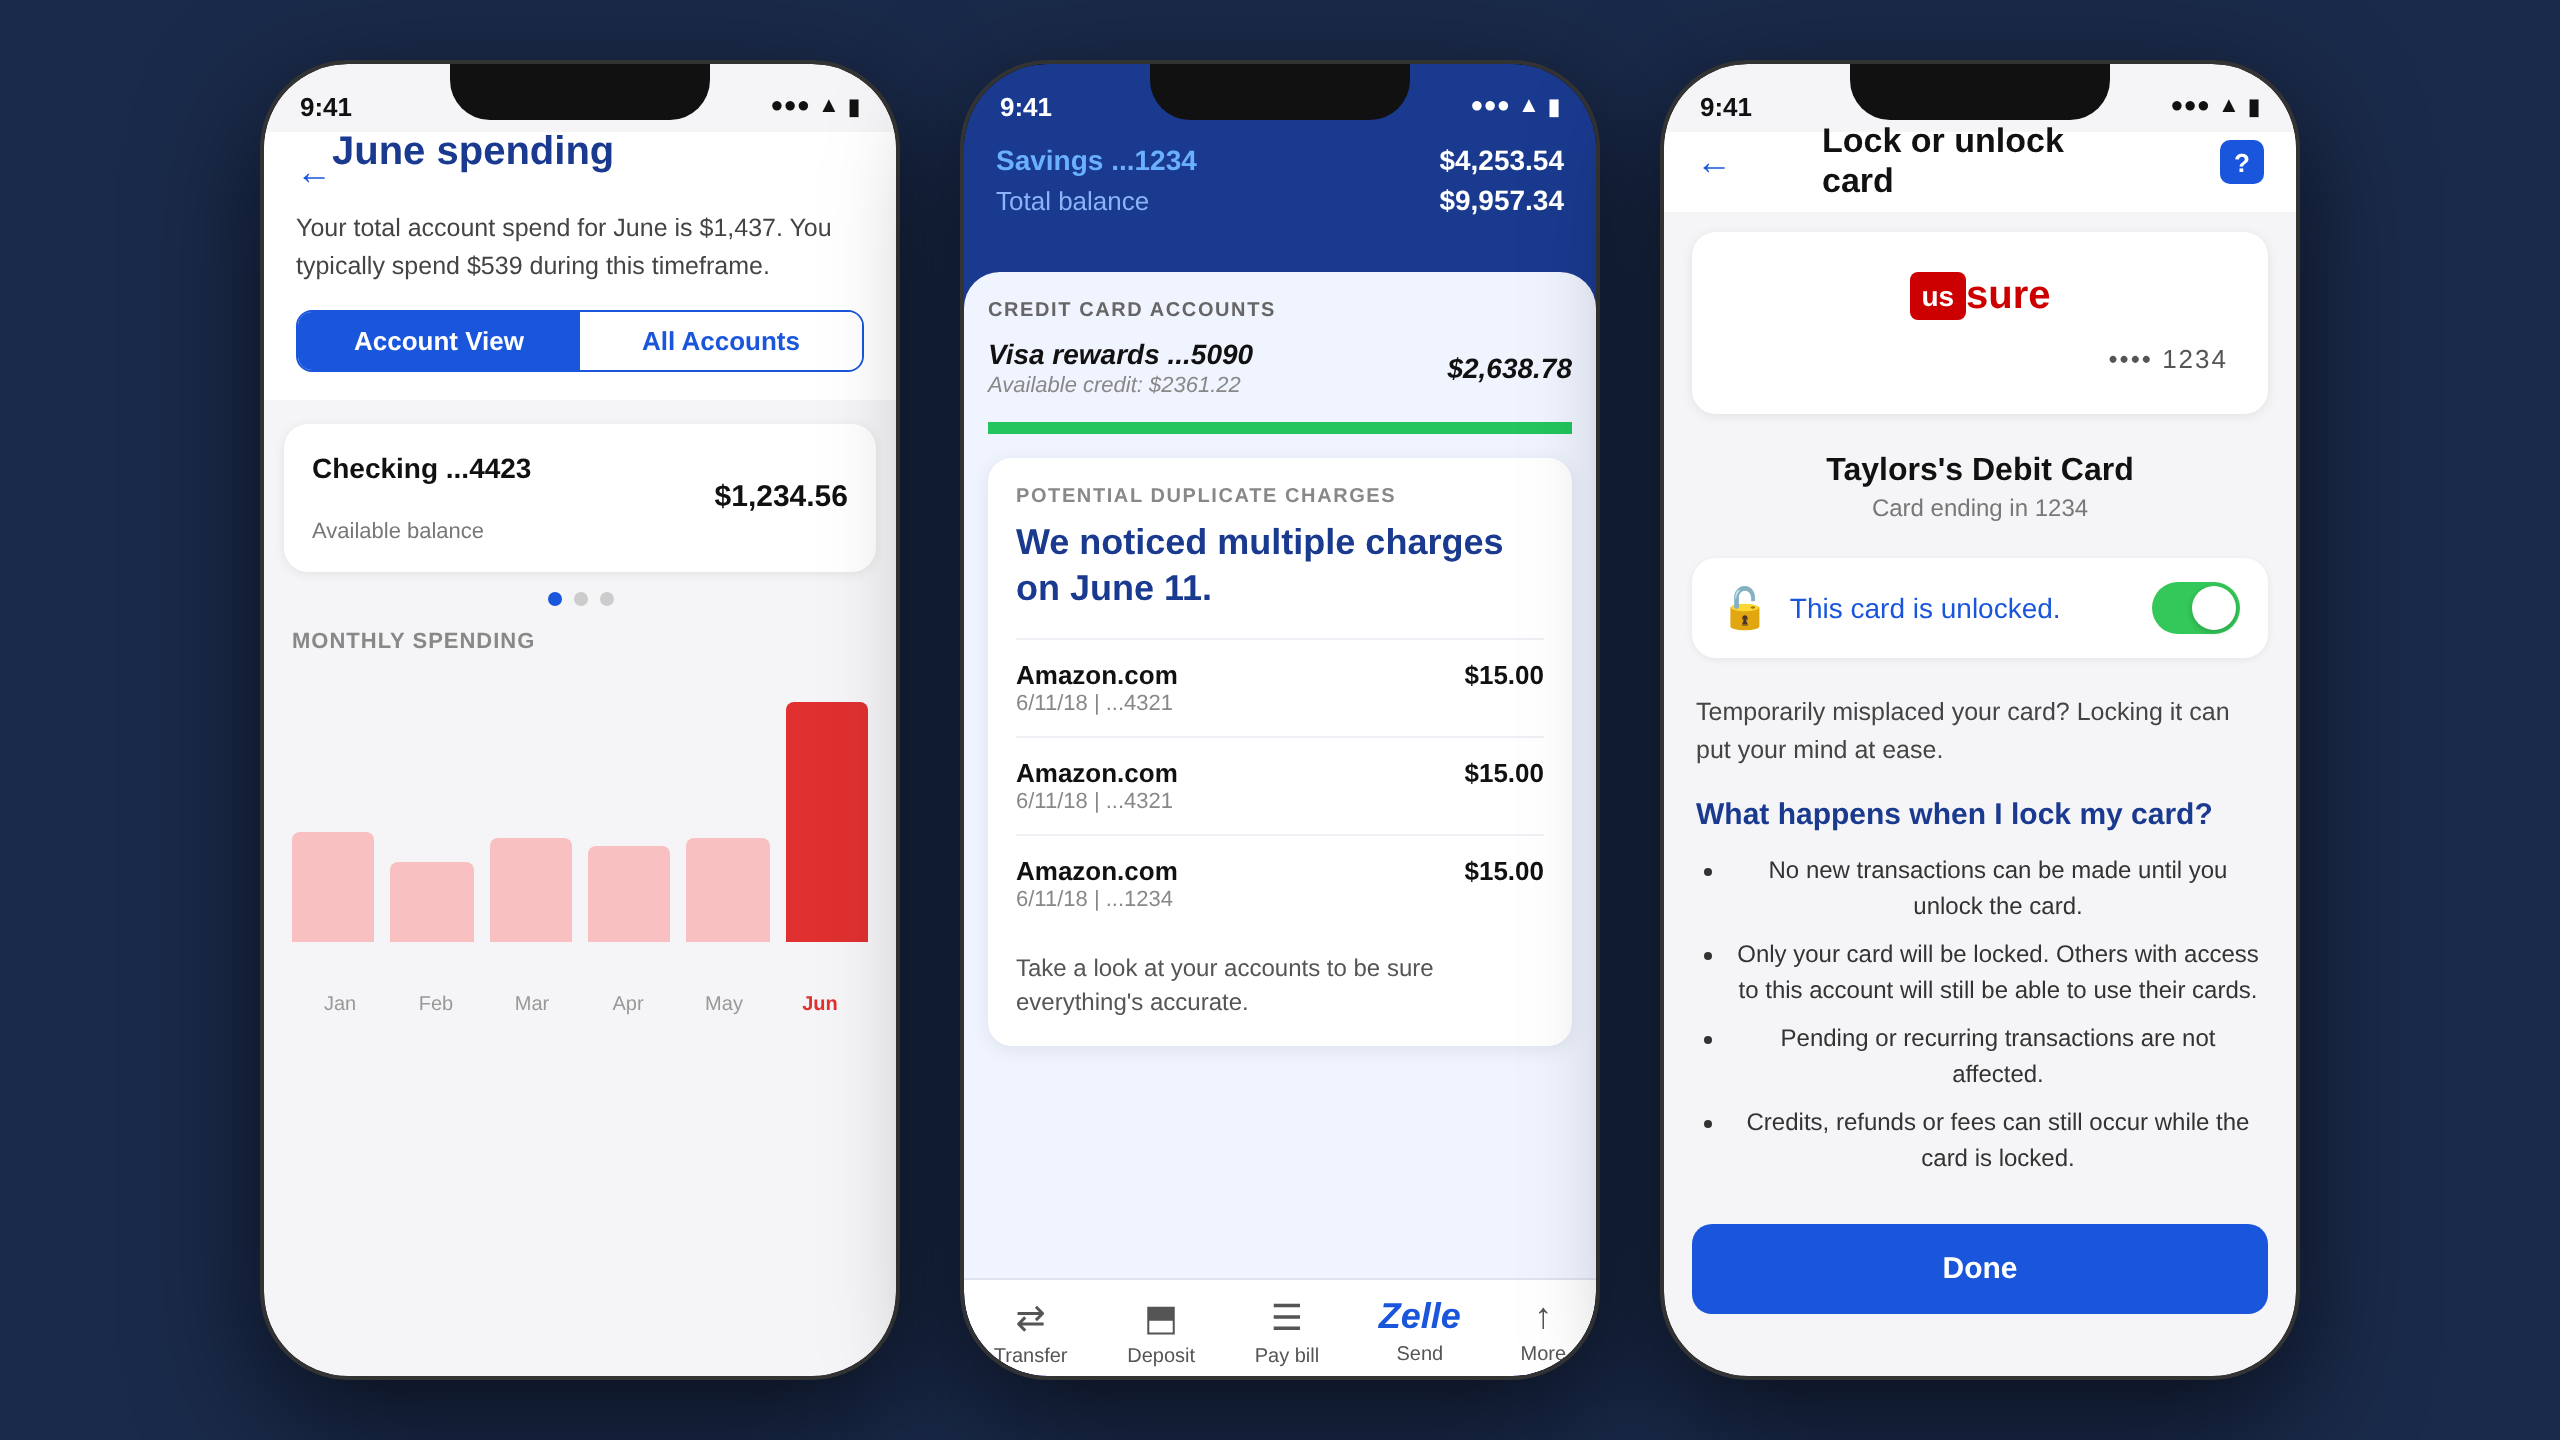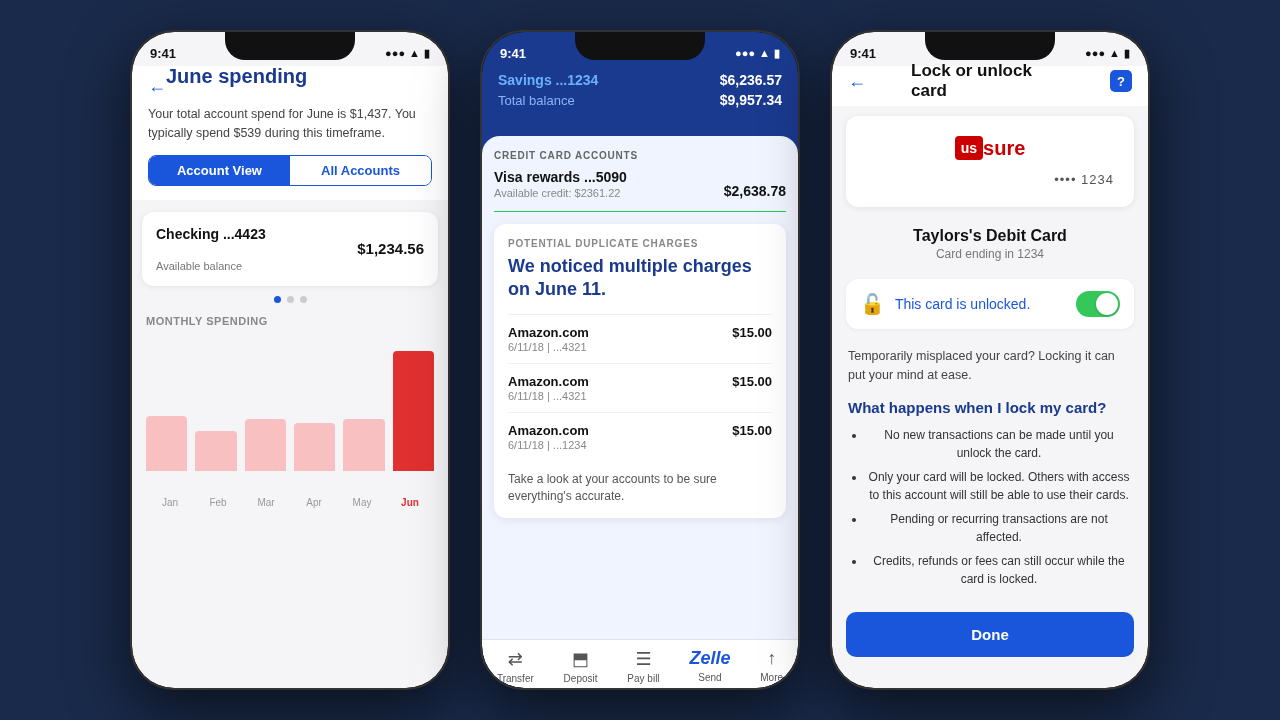--- a/index.html
+++ b/index.html
@@ -196,24 +196,25 @@
     .phone2-section-title {
       font-size: 10px;
       color: #666;
       font-weight: 700;
       letter-spacing: 0.8px;
       margin-bottom: 8px;
     }
     .phone2-credit-row {
       display: flex;
       justify-content: space-between;
-      align-items: flex-end;
+      align-items: center;
       padding-bottom: 12px;
       margin-bottom: 12px;
-      border-bottom: 1px solid #22c55e;
+      border-bottom: 6px solid #22c55e;
+      font-style: italic;
     }
     .phone2-credit-name { font-size: 14px; font-weight: 600; color: #111; }
     .phone2-credit-sub { font-size: 11px; color: #888; margin-top: 2px; }
     .phone2-credit-amount { font-size: 14px; font-weight: 700; color: #111; }
 
     .phone2-alert {
       background: white;
       border-radius: 12px;
       padding: 14px;
       box-shadow: 0 2px 10px rgba(0,0,0,0.08);
@@ -484,21 +485,21 @@
         <span class="time">9:41</span>
         <div class="status-icons">
           <span style="color:white;">●●●</span>
           <span style="color:white;">▲</span>
           <span style="color:white;">▮</span>
         </div>
       </div>
       <div class="phone2-header">
         <div class="phone2-account-row">
           <span class="phone2-account-name">Savings ...1234</span>
-          <span class="phone2-account-amount">$6,236.57</span>
+          <span class="phone2-account-amount">$4,253.54</span>
         </div>
         <div class="phone2-total-row">
           <span class="phone2-total-label">Total balance</span>
           <span class="phone2-total-amount">$9,957.34</span>
         </div>
       </div>
 
       <div class="phone2-body" style="flex:1;overflow-y:auto;">
         <div class="phone2-section-title">CREDIT CARD ACCOUNTS</div>
         <div class="phone2-credit-row">

